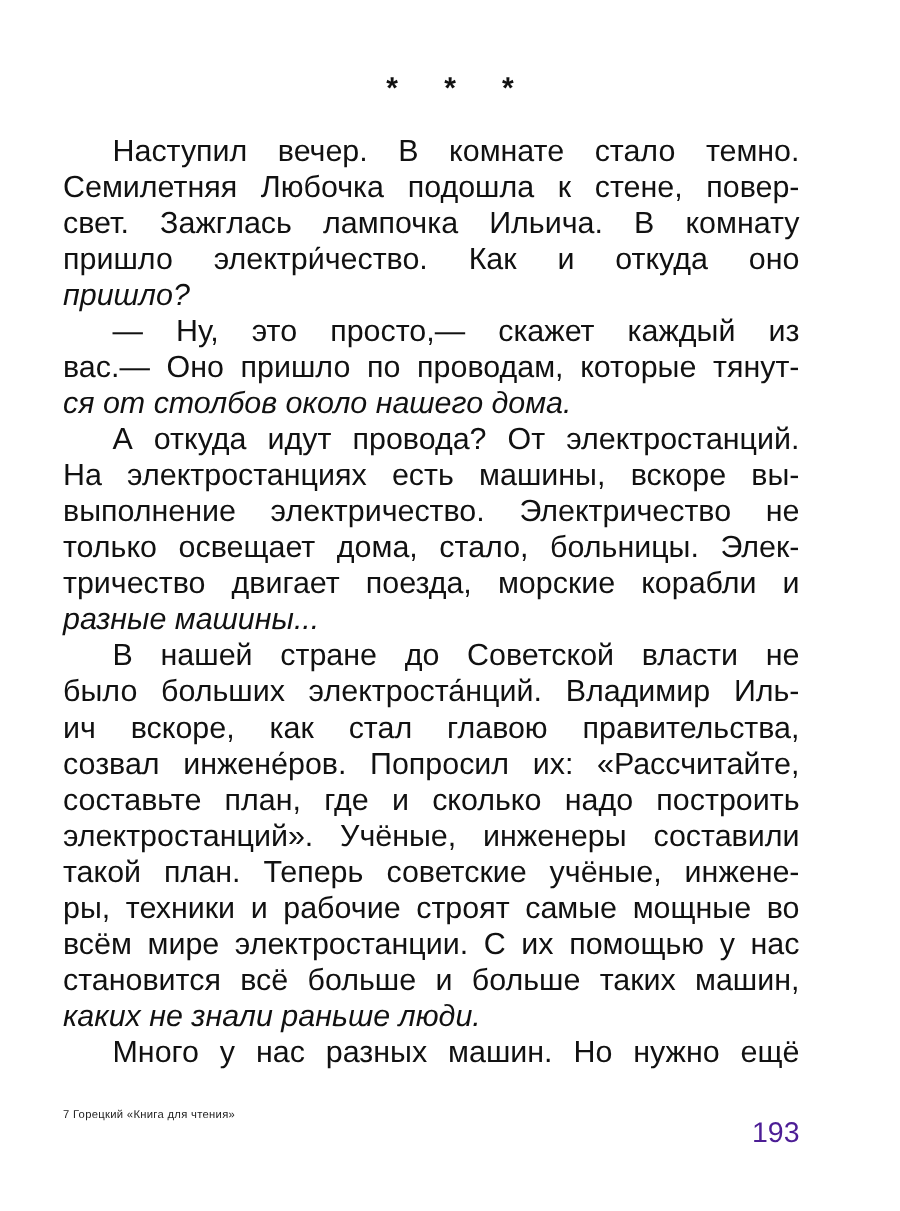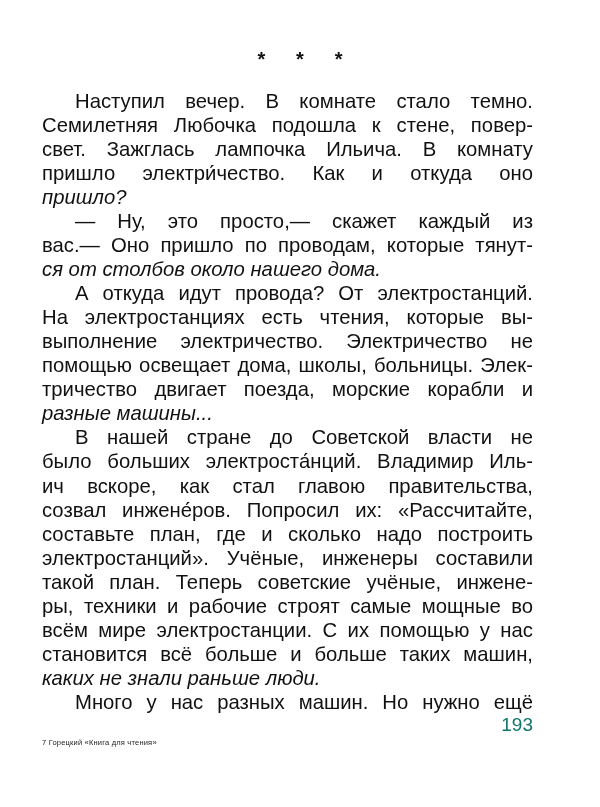--- a/index.html
+++ b/index.html
@@ -20,22 +20,22 @@
     display: block; height: 24.04px; white-space: nowrap;
     text-align: justify; text-align-last: justify;
   }
   .line.last { text-align-last: left; font-style: italic; }
   .line.indent { padding-left: 33px; }
   .footer-note {
     position: absolute; left: 42px; top: 738px;
     font-size: 7.5px; font-weight: normal; letter-spacing: 0.2px; color: #222;
   }
   .page-number {
-    position: absolute; left: 493px; top: 714px; width: 40px; text-align: right;
-    font-size: 19px; color: #0f766e;
+    position: absolute; left: 493px; top: 745px; width: 40px; text-align: right;
+    font-size: 19px; color: #4c1d95;
   }
 </style>
 </head>
 <body>
 
 <div class="stars">
   <span>*</span>
   <span>*</span>
   <span>*</span>
 </div>
@@ -43,23 +43,23 @@
 <div class="body-text" id="body-text">
     <span class="line indent">Наступил вечер. В комнате стало темно.</span>
     <span class="line">Семилетняя Любочка подошла к стене, повер-</span>
     <span class="line">свет. Зажглась лампочка Ильича. В комнату</span>
     <span class="line">пришло электри́чество. Как и откуда оно</span>
     <span class="line last">пришло?</span>
     <span class="line indent">— Ну, это просто,— скажет каждый из</span>
     <span class="line">вас.— Оно пришло по проводам, которые тянут-</span>
     <span class="line last">ся от столбов около нашего дома.</span>
     <span class="line indent">А откуда идут провода? От электростанций.</span>
-    <span class="line">На электростанциях есть чтения, которые вы-</span>
+    <span class="line">На электростанциях есть машины, вскоре вы-</span>
     <span class="line">выполнение электричество. Электричество не</span>
-    <span class="line">помощью освещает дома, школы, больницы. Элек-</span>
+    <span class="line">только освещает дома, стало, больницы. Элек-</span>
     <span class="line">тричество двигает поезда, морские корабли и</span>
     <span class="line last">разные машины...</span>
     <span class="line indent">В нашей стране до Советской власти не</span>
     <span class="line">было больших электроста́нций. Владимир Иль-</span>
     <span class="line">ич вскоре, как стал главою правительства,</span>
     <span class="line">созвал инжене́ров. Попросил их: «Рассчитайте,</span>
     <span class="line">составьте план, где и сколько надо построить</span>
     <span class="line">электростанций». Учёные, инженеры составили</span>
     <span class="line">такой план. Теперь советские учёные, инжене-</span>
     <span class="line">ры, техники и рабочие строят самые мощные во</span>

